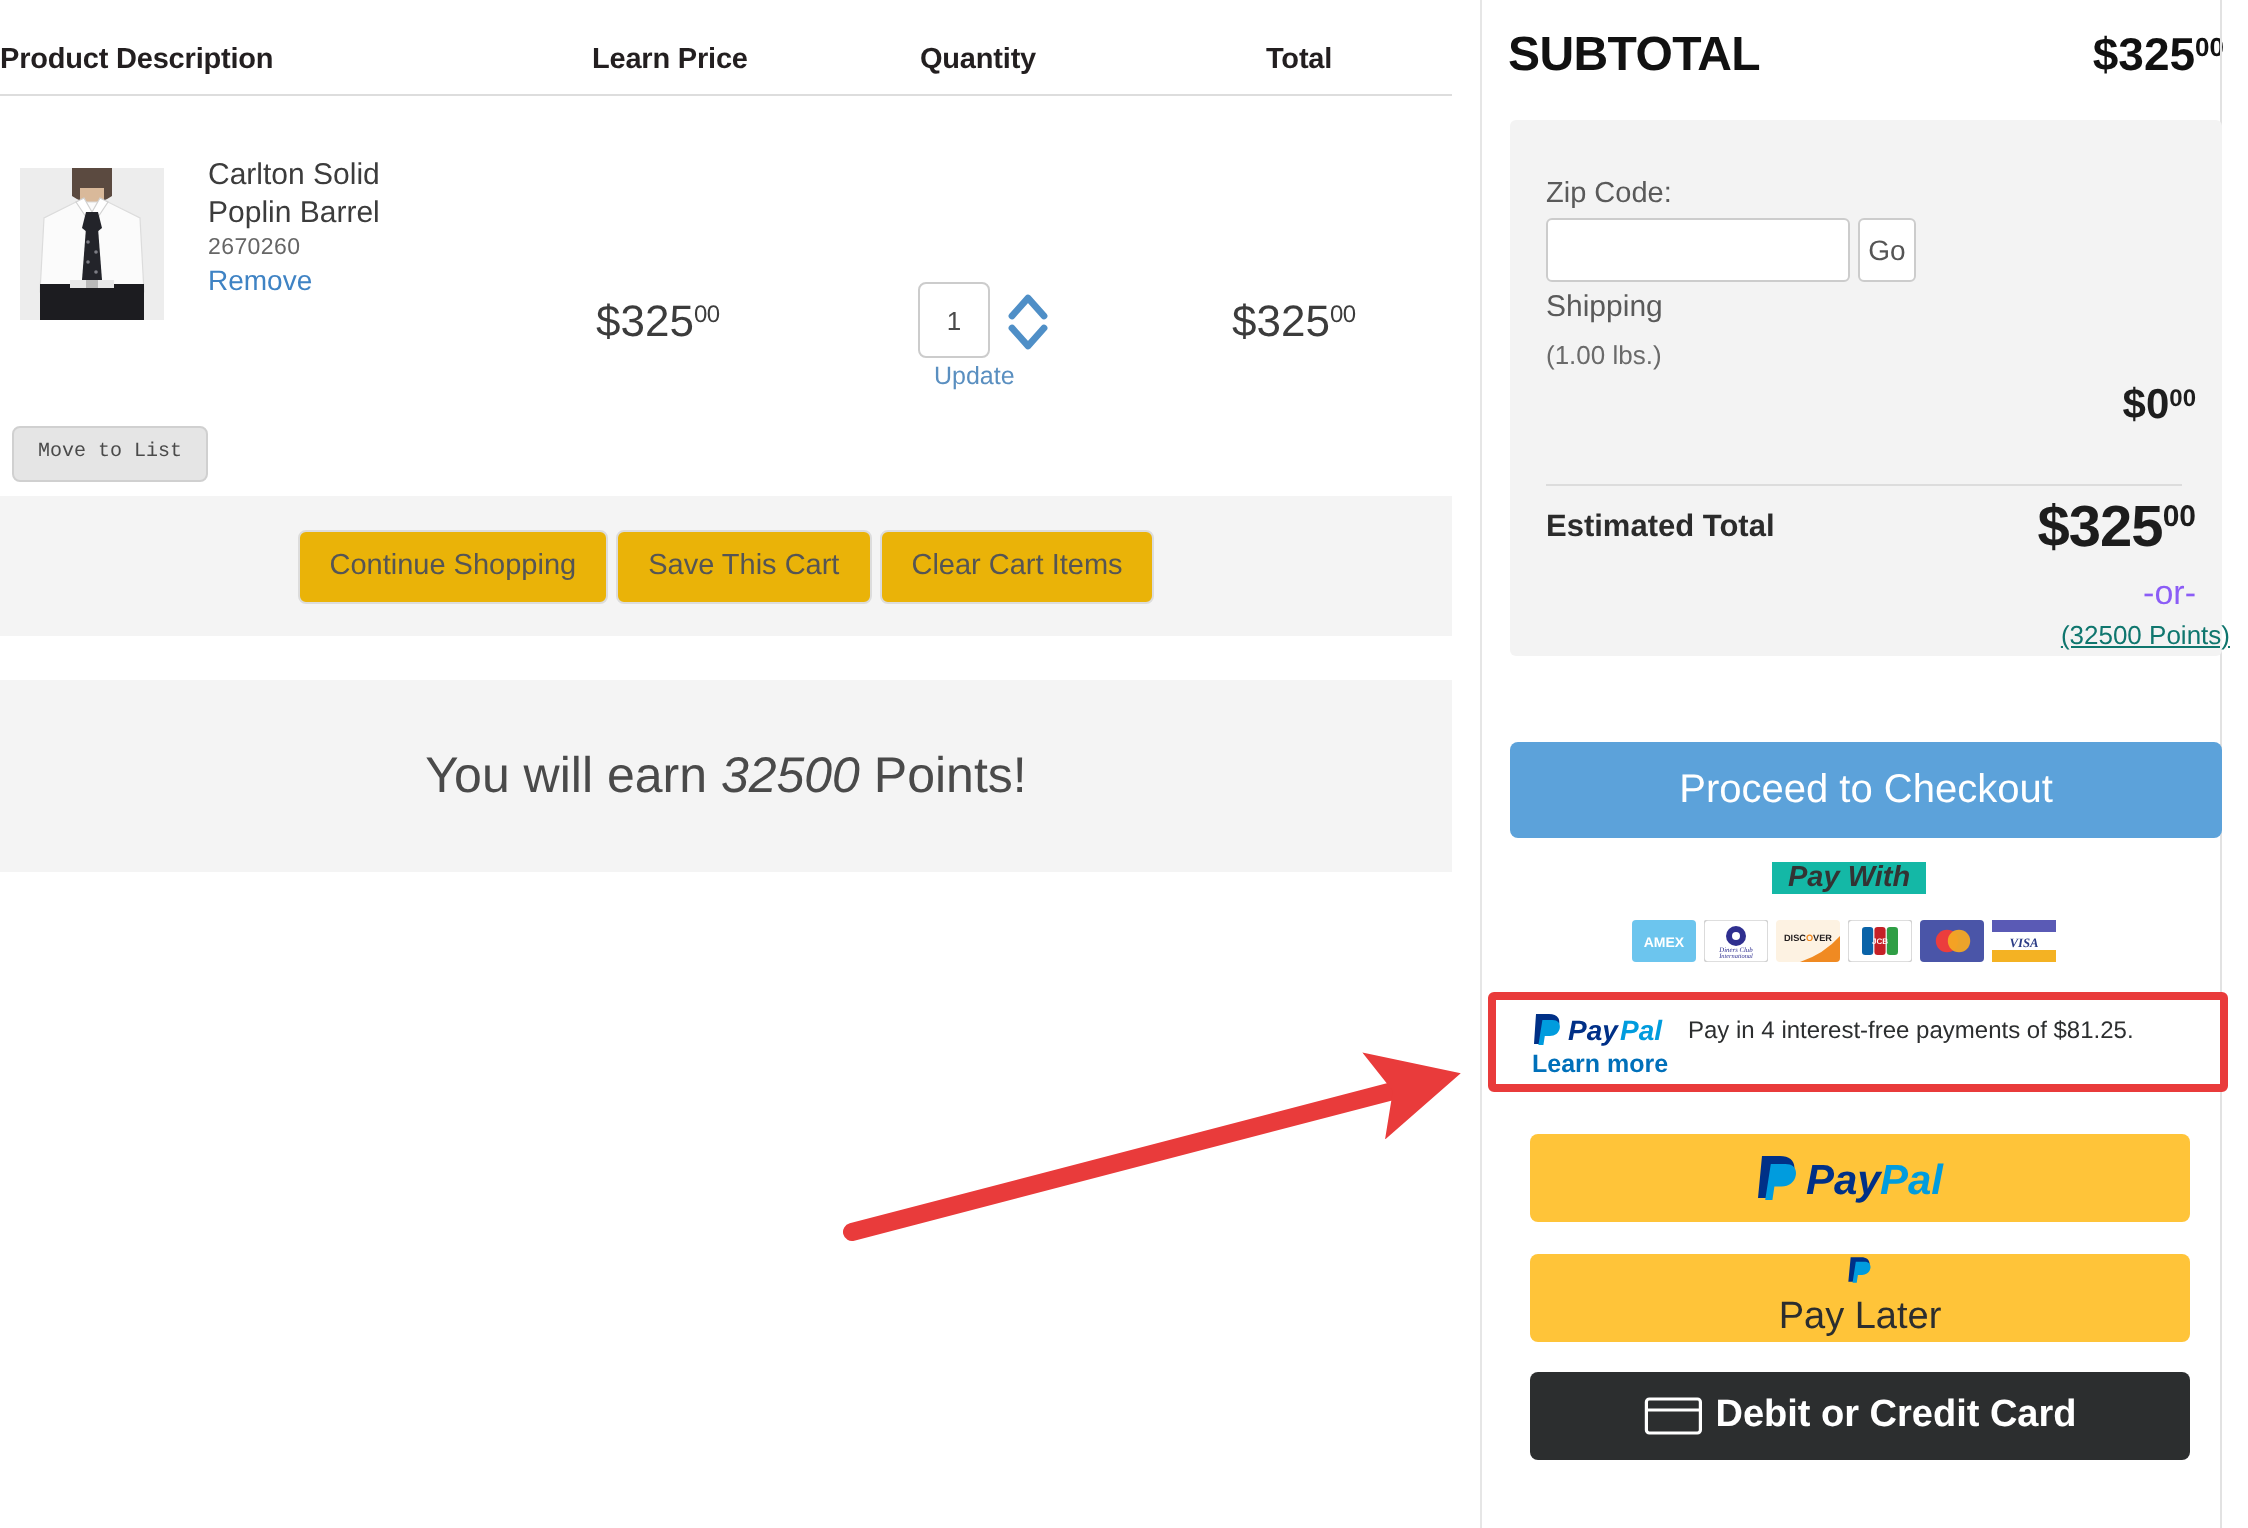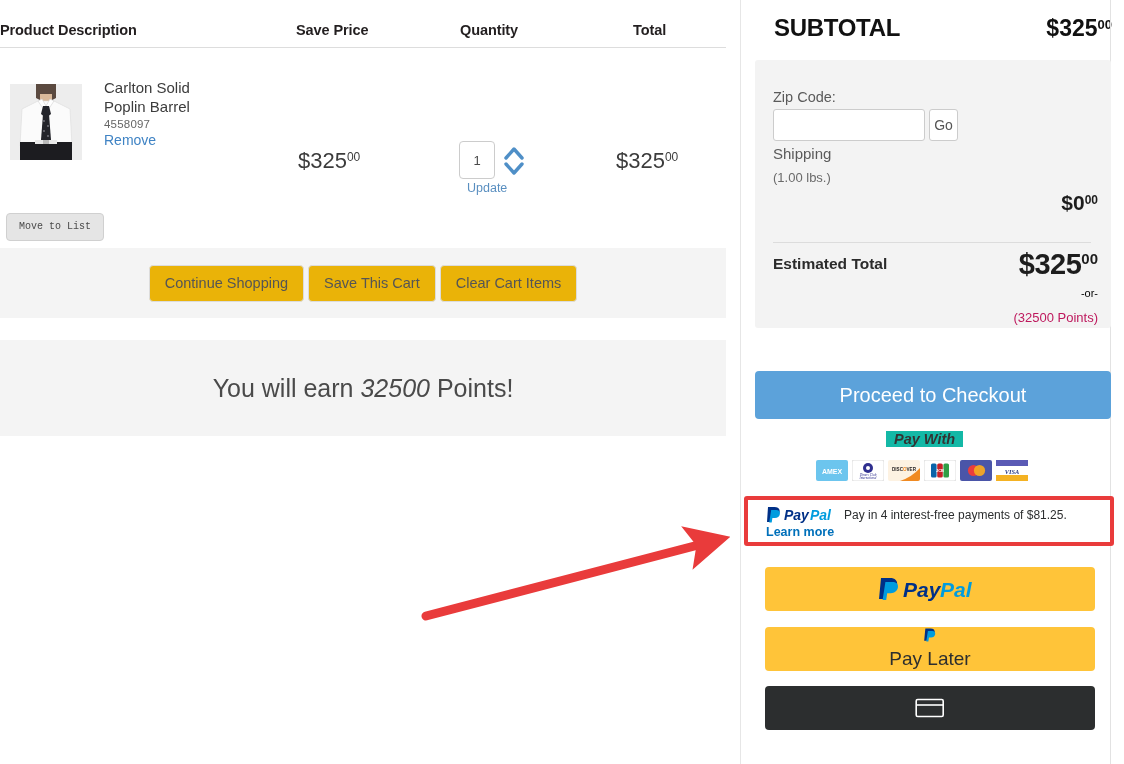--- a/index.html
+++ b/index.html
@@ -201,21 +201,20 @@
     width: 358px;
     display: flex;
     align-items: baseline;
     justify-content: space-between;
   }
   .subtotal-label {
     font-size: 24px;
     font-weight: bold;
     color: #111111;
     letter-spacing: -0.3px;
-    margin-left: 20px;
   }
   .subtotal-amt {
     font-size: 23px;
     font-weight: bold;
     color: #111111;
   }
   .subtotal-amt .cents2 { font-size: 13px; vertical-align: 7px; }
 
   .grey-box {
     position: absolute;
@@ -296,28 +295,29 @@
     right: 26px; top: 248px;
     font-size: 29px;
     font-weight: bold;
     color: #1d1d1d;
     letter-spacing: -0.5px;
   }
   .est-amt .cents3 { font-size: 15px; vertical-align: 10px; letter-spacing: 0; }
   .or-text {
     position: absolute;
     right: 26px; top: 287px;
-    font-size: 11px;
-    color: #000000;
+    font-size: 17px;
+    color: #8b5cf6;
   }
   .points-paren {
     position: absolute;
-    right: 26px; top: 310px;
+    right: 9px; top: 310px;
     font-size: 13px;
-    color: #be185d;
+    color: #0f766e;
+    text-decoration: underline;
   }
 
   .checkout-btn {
     position: absolute;
     left: 755px; top: 371px;
     width: 356px; height: 48px;
     background: #5ca2da;
     border: none;
     border-radius: 4px;
     color: #ffffff;
@@ -407,21 +407,21 @@
 </style>
 </head>
 <body>
 
 <div id="page">
 
   <div id="main-col">
 
     <div class="cart-head">
       <div class="th th-desc">Product Description</div>
-      <div class="th th-price">Save Price</div>
+      <div class="th th-price">Learn Price</div>
       <div class="th th-qty">Quantity</div>
       <div class="th th-total">Total</div>
     </div>
 
     <div class="cart-row">
 
       <div class="thumb-wrap">
         <svg class="thumb-svg" viewBox="0 0 72 76">
           <rect x="0" y="0" width="72" height="76" fill="#ededed"></rect>
 
@@ -443,21 +443,21 @@
 
           <rect x="10" y="58" width="52" height="18" fill="#1c1c20"></rect>
           <rect x="25" y="56" width="22" height="4" fill="#e8e8e8"></rect>
           <rect x="33" y="56" width="6" height="4" fill="#b9b9b9"></rect>
         </svg>
       </div>
 
       <div class="prod-info">
         <div class="prod-name">Carlton Solid</div>
         <div class="prod-name">Poplin Barrel</div>
-        <div class="prod-sku">4558097</div>
+        <div class="prod-sku">2670260</div>
         <div class="prod-remove">Remove</div>
       </div>
 
       <button class="move-btn">Move to List</button>
 
       <div class="cell-price">
         <span>$325</span><span class="cents">00</span>
       </div>
 
       <div class="qty-wrap">
@@ -588,15 +588,16 @@
       <path d="M6.4 5 h7.3 c3.7 0 5.8 2.1 5.2 5.6 c-0.6 3.5 -3.4 5.6 -7.1 5.6 H8.2 L7.2 23 H3.6 z" fill="#009cde"></path>
     </svg>
     <span class="pp-btn-label">Pay Later</span>
   </button>
 
   <button id="btn-card" class="pp-btn pp-btn-dark">
     <svg width="30" height="22" viewBox="0 0 30 22">
       <rect x="1.2" y="2.5" width="27" height="17" rx="1.5" fill="none" stroke="#ffffff" stroke-width="1.6"></rect>
       <line x1="1.2" y1="8" x2="28.2" y2="8" stroke="#ffffff" stroke-width="1.6"></line>
     </svg>
+    <span class="pp-btn-label-light">Debit or Credit Card</span>
   </button>
 
 </div>
 
 </body></html>

